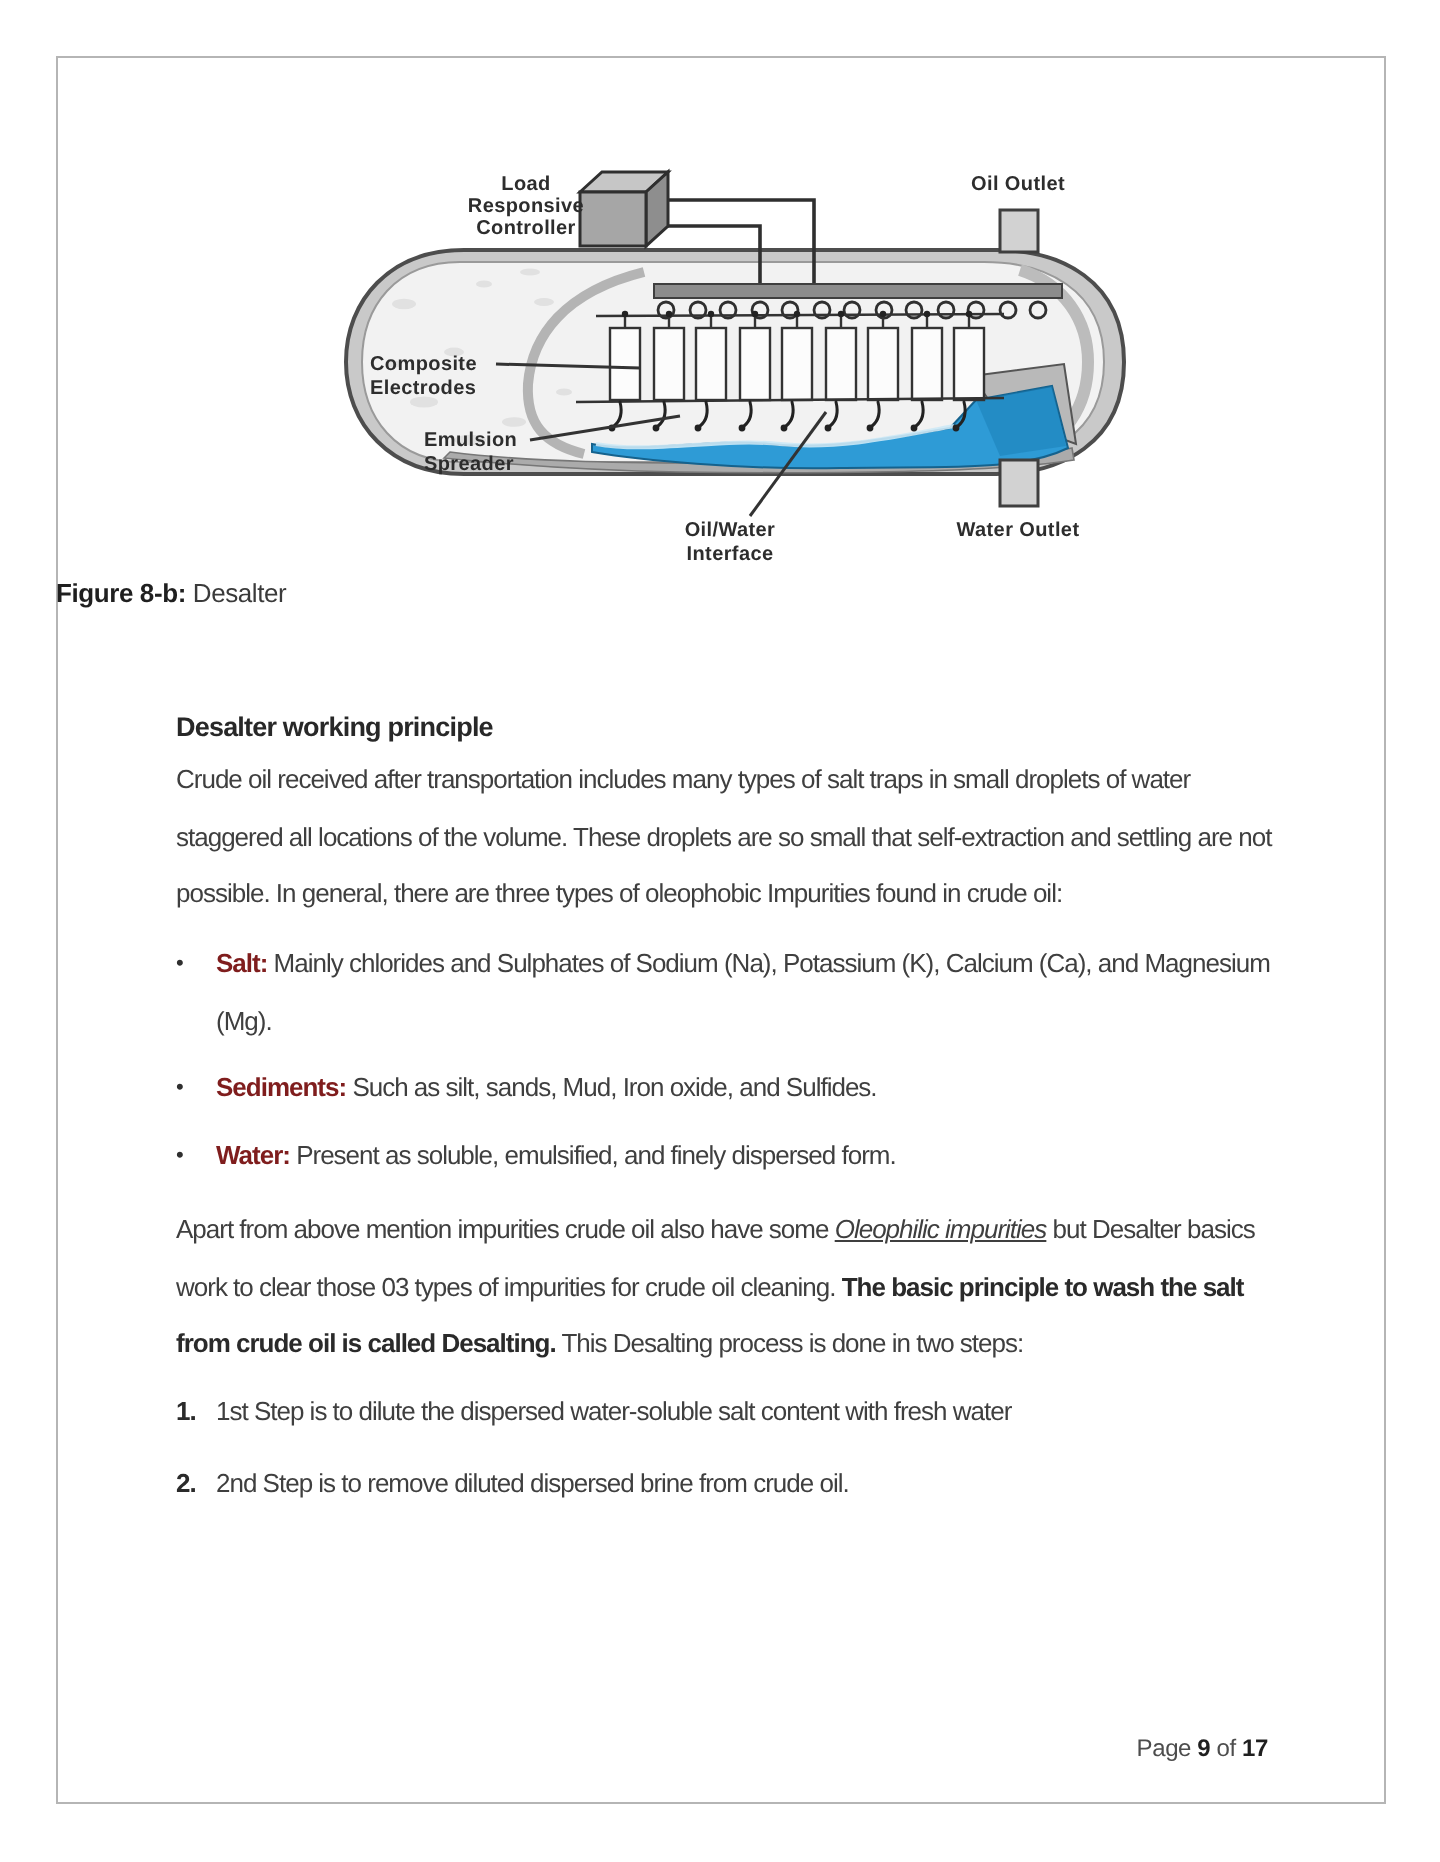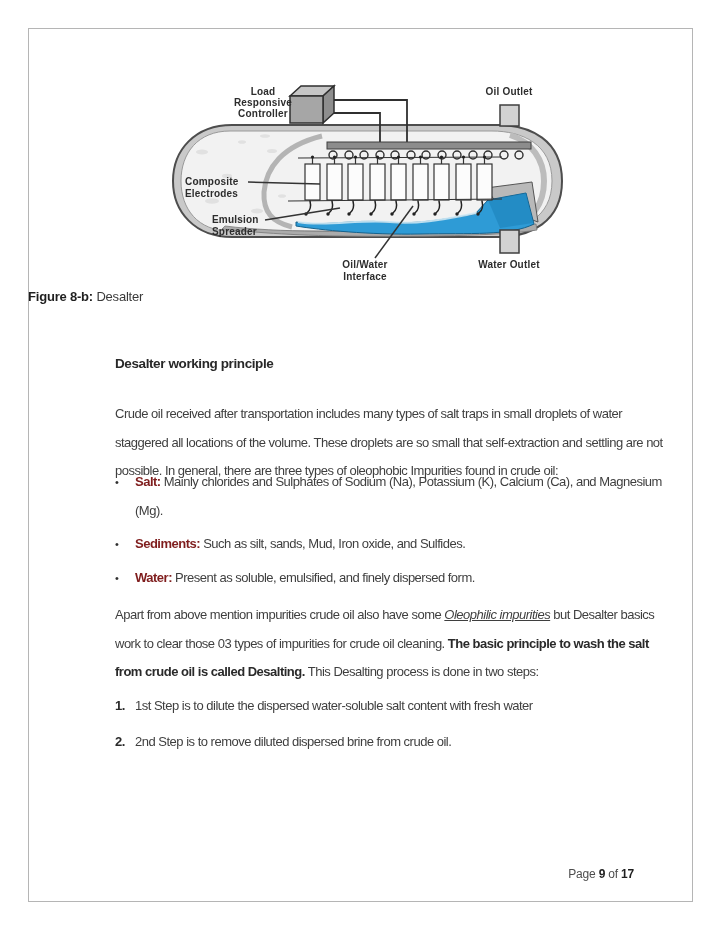--- a/index.html
+++ b/index.html
@@ -20,24 +20,23 @@
   .fig-label { font-family:"Liberation Sans",sans-serif; font-size:10px; font-weight:bold; fill:#2d2d2d; letter-spacing:0.2px; }
   .caption {
     position:absolute; left:28px; top:289px; width:664px;
     text-align:left; font-size:13px; color:#3a3a3a; letter-spacing:-0.2px;
   }
   .caption .cap-label { font-weight:bold; color:#1f1f1f; }
   .tblock {
     position:absolute; left:88px; width:552px;
     font-size:13px; line-height:28.5px; letter-spacing:-0.5px;
     color:#3f3f3f;
-    margin-left:27px;
   }
   .heading { top:350px; font-weight:bold; color:#282828; font-size:13.5px; letter-spacing:-0.4px; }
-  .para1 { top:400px; }
+  .para1 { top:376px; }
   .bullets { top:468px; }
   .bullet-item { display:flex; margin-bottom:5px; }
   .bullet-dot { flex:0 0 20px; width:20px; font-size:11px; color:#2f2f2f; }
   .term { font-weight:bold; color:#7f1d1d; }
   .para2 { top:601px; }
   .b-run { font-weight:bold; color:#2a2a2a; }
   .i-run { font-style:italic;text-decoration:underline; }
   .steps { top:692px; }
   .step-item { display:flex; margin-bottom:7px; }
   .step-num { flex:0 0 20px; width:20px; font-weight:bold; color:#2a2a2a; }

